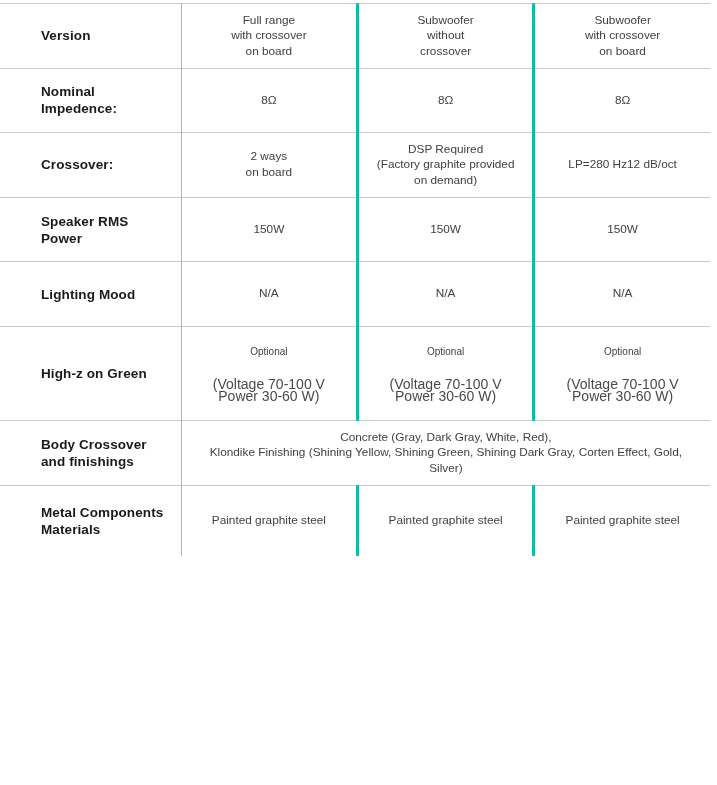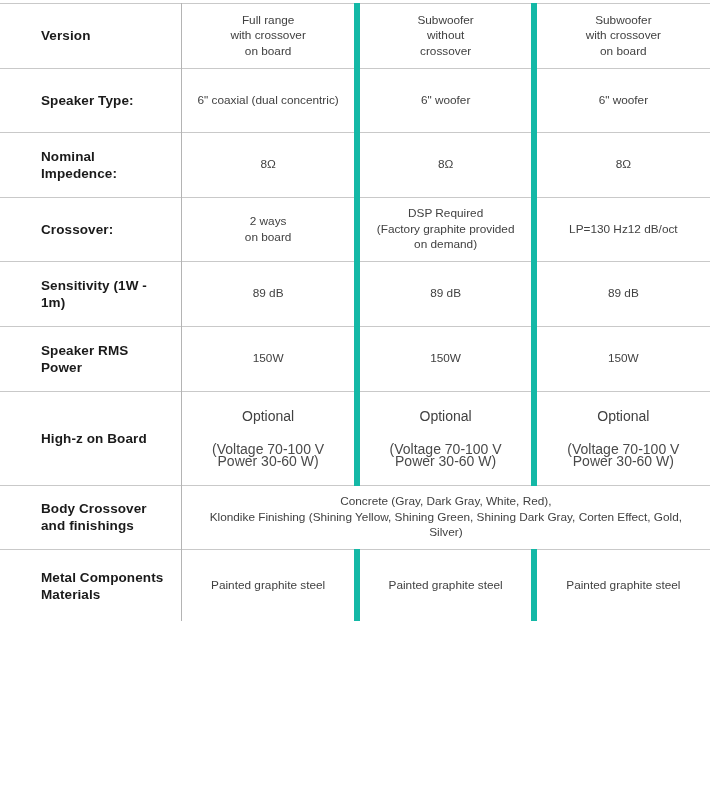--- a/index.html
+++ b/index.html
@@ -38,27 +38,27 @@
   }
   td.val {
     text-align: center;
     vertical-align: middle;
     font-size: 11.8px;
     font-weight: normal;
     color: #414141;
     white-space: pre-line;
     line-height: 15.5px;
     padding: 2px 10px;
-    border-right: 6px solid #14b8a6;
+    border-right: 3px solid #14b8a6;
     height: 64.6px;
   }
   td.val:last-child { border-right: none; }
   td.val.span { border-right: none; }
   tr.tall th.label, tr.tall td.val { height: 71.4px; }
-  .opt-main { font-size: 14px; color: #414141; margin-bottom: 4px; }
+  .opt-main { font-size: 10px; color: #414141; margin-bottom: 4px; }
   .opt-sub  { font-size: 14px;  color: #4a4a4a; white-space: pre-line; line-height: 11.5px; }
 </style>
 </head>
 <body>
 
 <table class="spec">
   <colgroup>
     <col class="c-label">
       <col class="c-data">
       <col class="c-data">
@@ -71,54 +71,48 @@
 with crossover
 on board</td>
       <td class="val">Subwoofer
 without
 crossover</td>
       <td class="val">Subwoofer
 with crossover
 on board</td>
     </tr>
     <tr>
-      <th class="label">Speaker Type:</th>
-      <td class="val">6" coaxial (dual concentric)</td>
-      <td class="val">6" woofer</td>
-      <td class="val">6" woofer</td>
-    </tr>
-    <tr>
       <th class="label">Nominal Impedence:</th>
       <td class="val">8Ω</td>
       <td class="val">8Ω</td>
       <td class="val">8Ω</td>
     </tr>
     <tr>
       <th class="label">Crossover:</th>
       <td class="val">2 ways
 on board</td>
       <td class="val">DSP Required
 (Factory graphite provided
 on demand)</td>
-      <td class="val">LP=130 Hz12 dB/oct</td>
-    </tr>
-    <tr>
-      <th class="label">Sensitivity (1W - 1m)</th>
-      <td class="val">89 dB</td>
-      <td class="val">89 dB</td>
-      <td class="val">89 dB</td>
+      <td class="val">LP=280 Hz12 dB/oct</td>
     </tr>
     <tr>
       <th class="label">Speaker RMS Power</th>
       <td class="val">150W</td>
       <td class="val">150W</td>
       <td class="val">150W</td>
     </tr>
     <tr>
-      <th class="label">High-z on Board</th>
+      <th class="label">Lighting Mood</th>
+      <td class="val">N/A</td>
+      <td class="val">N/A</td>
+      <td class="val">N/A</td>
+    </tr>
+    <tr>
+      <th class="label">High-z on Green</th>
       <td class="val">
         <div class="opt-main">Optional</div>
         <div class="opt-sub">(Voltage 70-100 V
 Power 30-60 W)</div>
       </td>
       <td class="val">
         <div class="opt-main">Optional</div>
         <div class="opt-sub">(Voltage 70-100 V
 Power 30-60 W)</div>
       </td>

